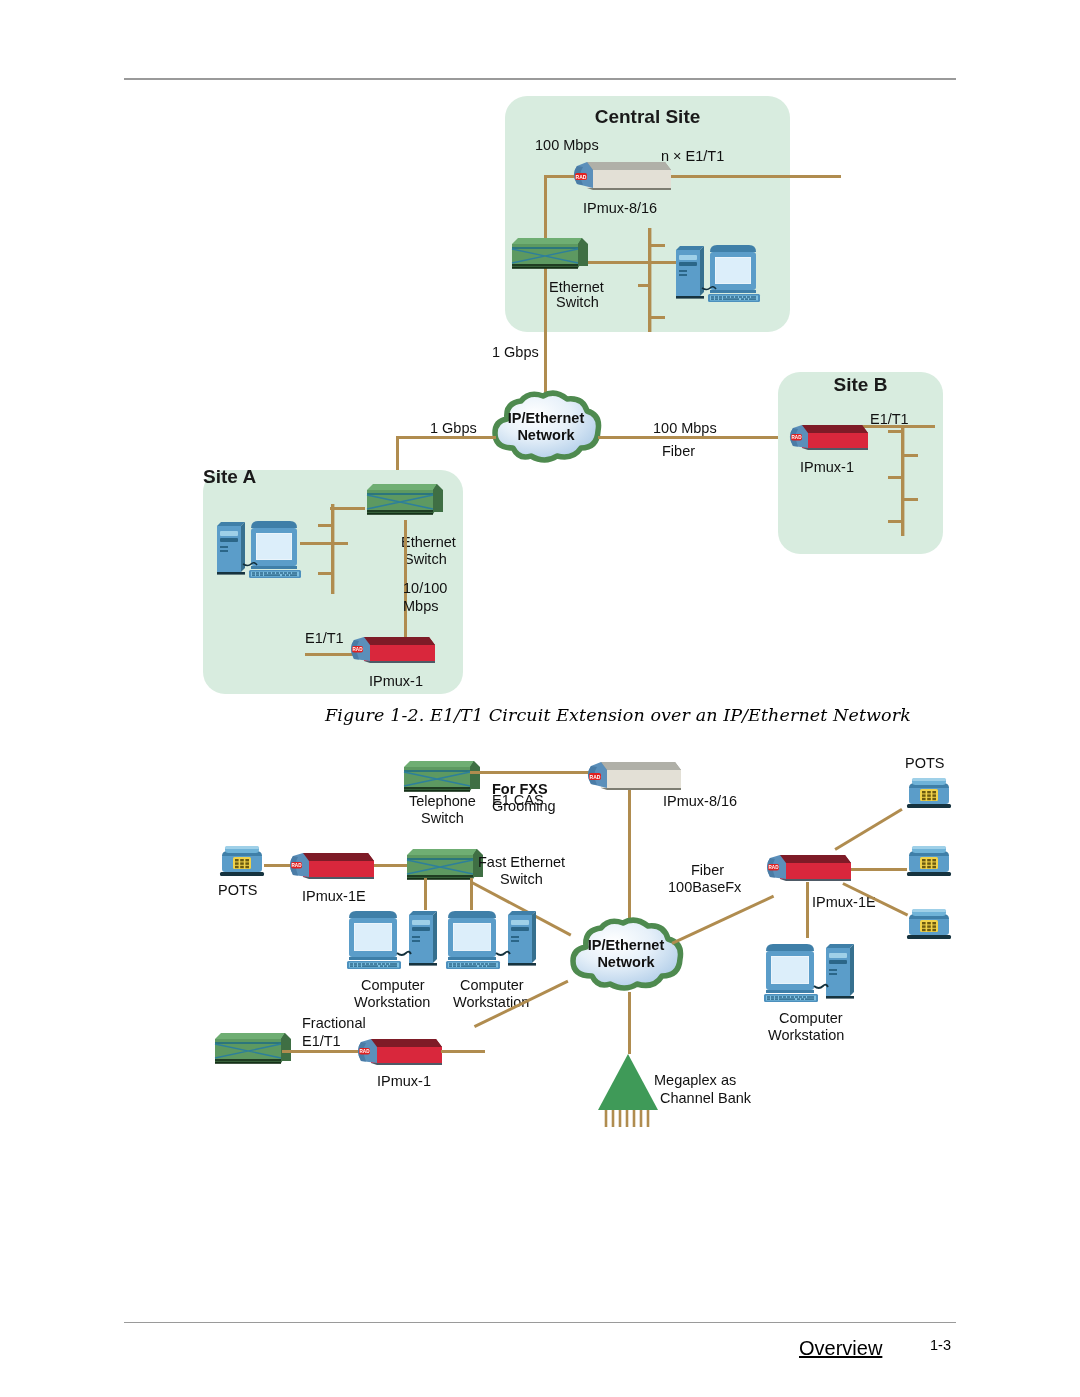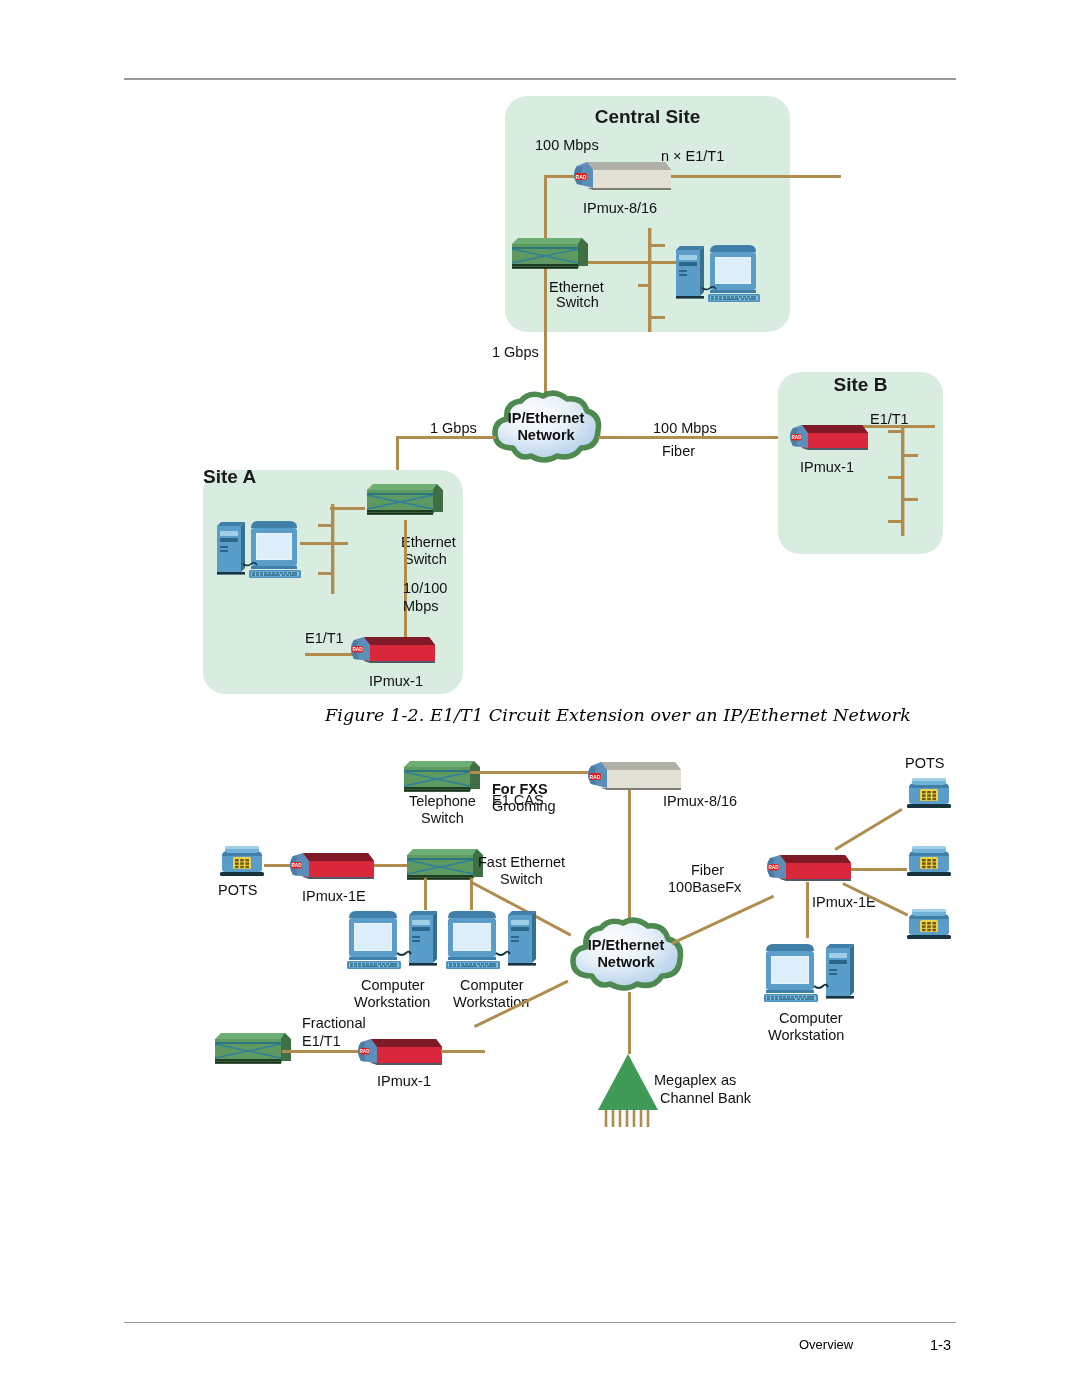--- a/index.html
+++ b/index.html
@@ -12,21 +12,21 @@
 
   
   .hdr{position:absolute;left:124px;top:48px;width:832px;height:30px;}
   .hdr-left{position:absolute;left:0;top:0;font-size:14.5px;letter-spacing:-0.1px;white-space:nowrap;}
   .hdr-left b{font-weight:bold;}
   .hdr-right{position:absolute;right:0;top:0;font-size:14.5px;white-space:nowrap;}
   .hdr-right b{font-weight:bold;}
   .hdr-rule{position:absolute;left:124px;top:78px;width:832px;height:1.6px;background:#9a9a9a;}
 
   .ftr-rule{position:absolute;left:124px;top:1322px;width:832px;height:1.4px;background:#9a9a9a;}
-  .ftr-overview{position:absolute;left:799px;top:1337px;font-size:13px;}
+  .ftr-overview{position:absolute;left:799px;top:1337px;font-size:20px;text-decoration:underline;}
   .ftr-page{position:absolute;left:930px;top:1337px;font-size:14.5px;}
 
   
   .caption{position:absolute;font-family:"DejaVu Serif", serif;font-style:italic;font-size:17.5px;
            white-space:nowrap;letter-spacing:0.1px;}
   #cap1{left:325px;top:705px;}
   #cap2{left:389px;top:1141px;}
 
   
   .dz{position:absolute;}               

